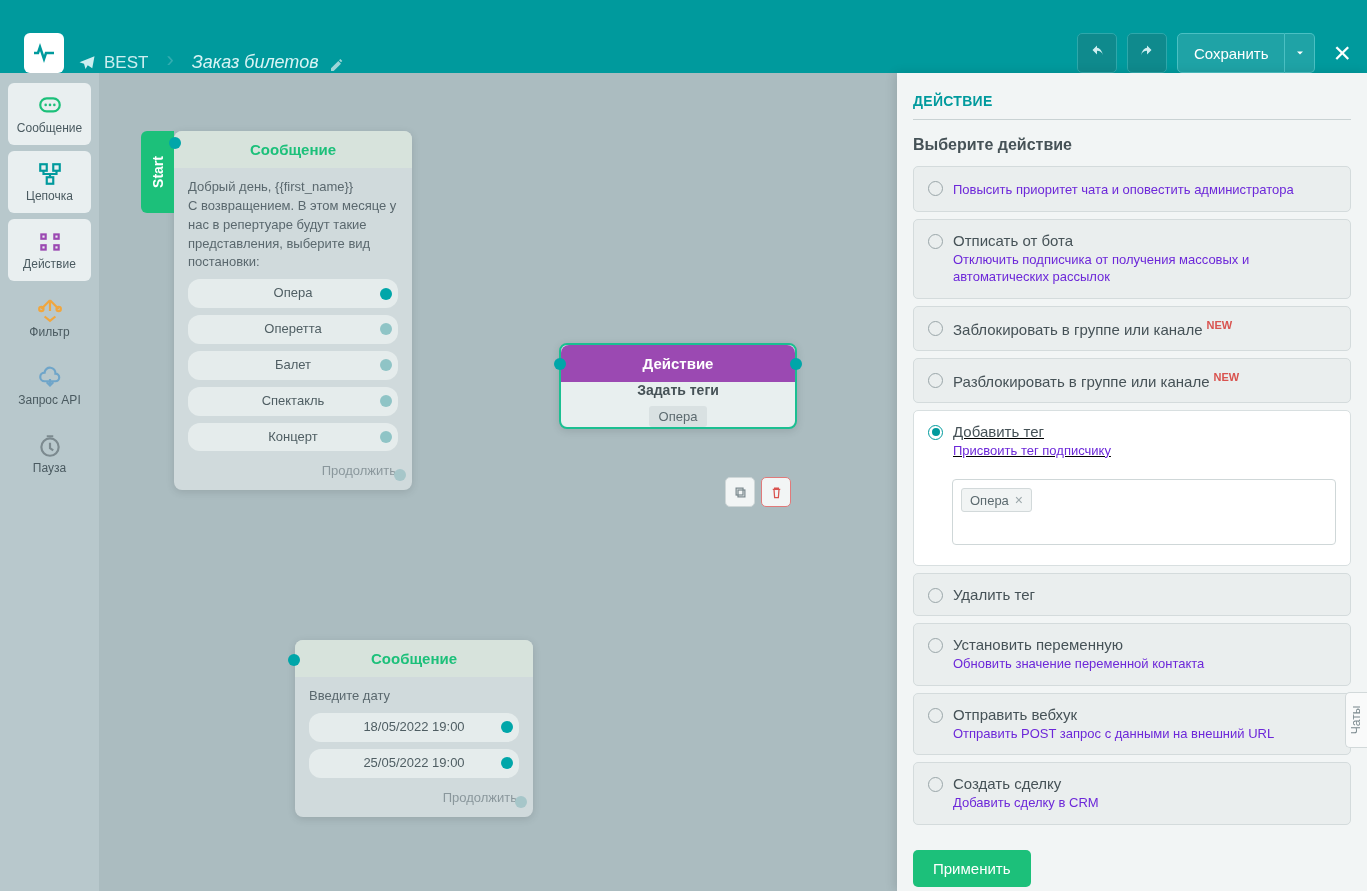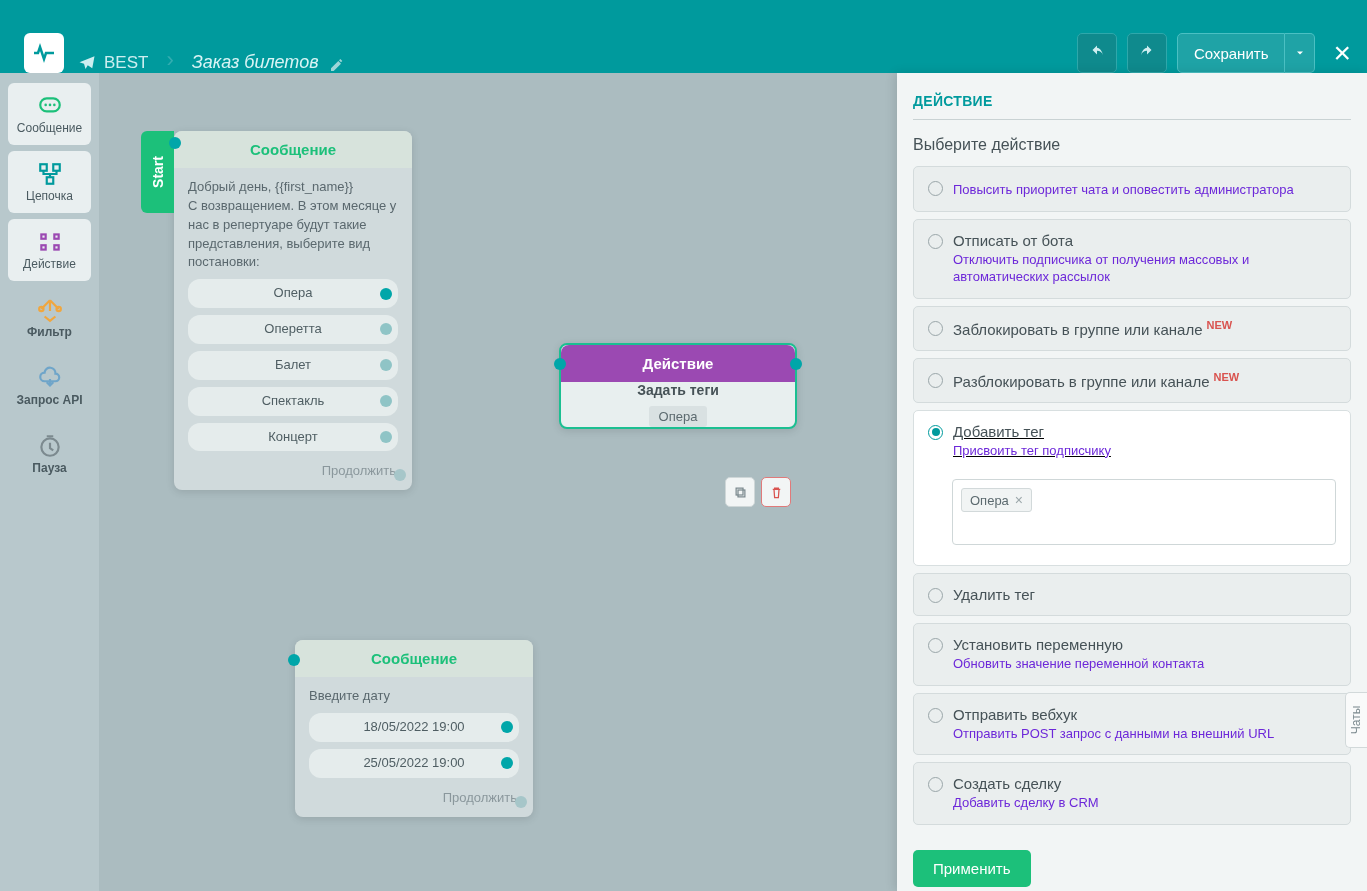--- a/index.html
+++ b/index.html
@@ -19,21 +19,21 @@
 .hbtn.icon { width: 40px; }
 .hbtn svg { width: 18px; height: 18px; fill: #cfeef0; }
 .save-group { display: flex; }
 .save-btn { height: 40px; padding: 0 16px; background: #1fa3a6; color: #fff; border: 1px solid #4bc0c3; border-radius: 5px 0 0 5px; font-size: 15px; display: flex; align-items: center; cursor: pointer; }
 .save-dd { width: 30px; height: 40px; background: #1fa3a6; border: 1px solid #4bc0c3; border-left: none; border-radius: 0 5px 5px 0; display: flex; align-items: center; justify-content: center; cursor: pointer; }
 .close-x { font-size: 30px; color: #fff; cursor: pointer; margin-left: 8px; font-weight: 300; }
 
 
 .sidebar { position: absolute; top: 73px; left: 0; width: 99px; height: 818px; background: transparent; padding: 10px 8px; display: flex; flex-direction: column; gap: 6px; }
 .side-item { width: 83px; height: 62px; background: #e9eff0; border-radius: 6px; display: flex; flex-direction: column; align-items: center; justify-content: center; gap: 2px; cursor: pointer; font-size: 12px; color: #4a5a60; }
-.side-item.side-plain { background: transparent; font-weight: bold; }
+.side-item.side-plain { background: transparent; }
 .side-item svg { width: 26px; height: 26px; }
 
 
 .canvas { position: absolute; top: 73px; left: 99px; right: 0; bottom: 0; background: #b8c8cc; }
 .overlay-dim { position: absolute; inset: 0; background: rgba(100,120,125,0.15); }
 
 
 .node { position: absolute; background: #d0dadc; border-radius: 8px; box-shadow: 0 2px 8px rgba(0,0,0,.12); }
 .node-msg1 { left: 75px; top: 58px; width: 238px; }
 .node-msg2 { left: 196px; top: 567px; width: 238px; }
@@ -61,21 +61,21 @@
 .tb-btn { width: 30px; height: 30px; background: #f2f5f5; border: 1px solid #cfd7d8; border-radius: 5px; display: flex; align-items: center; justify-content: center; cursor: pointer; }
 .tb-btn.del { border-color: #e07a7a; }
 .tb-btn svg { width: 15px; height: 15px; }
 
 
 .connectors { position: absolute; inset: 0; pointer-events: none; }
 
 
 .panel { position: absolute; top: 73px; right: 0; width: 470px; height: 818px; background: #f2f5f5; box-shadow: -2px 0 10px rgba(0,0,0,.12); padding: 20px 16px 20px 16px; overflow: hidden; }
 .panel-title { color: #009a9d; font-size: 14px; font-weight: 700; letter-spacing: 0.3px; padding-bottom: 10px; border-bottom: 1px solid #c9d2d3; margin-bottom: 16px; }
-.panel-sub { font-size: 16px; color: #465257; font-weight: 400; margin-bottom: 12px; }
+.panel-sub { font-size: 16px; color: #465257; font-weight: 700; margin-bottom: 12px; }
 .opt-card { background: #eaeeee; border: 1px solid #d4dbdc; border-radius: 5px; padding: 12px 14px; margin-bottom: 7px; display: flex; gap: 10px; align-items: flex-start; cursor: pointer; }
 .opt-card.active { background: #fff; border-color: #d8dfe0; padding-bottom: 20px; flex-direction: column; }
 .opt-card .radio { width: 15px; height: 15px; border: 1.5px solid #9aa6a9; border-radius: 50%; flex-shrink: 0; margin-top: 2px; position: relative; }
 .opt-card.active .radio { border-color: #009a9d; }
 .opt-card.active .radio::after { content: ''; position: absolute; inset: 2.5px; background: #009a9d; border-radius: 50%; }
 .opt-body { flex: 1; }
 .opt-title { font-size: 15px; color: #465257; }
 .opt-desc { font-size: 13px; color: #6d28d9; margin-top: 2px; line-height: 1.35; }
 .new-badge { color: #d9534f; font-size: 11px; font-weight: 600; margin-left: 4px; vertical-align: super; }
 .tag-input { width: 100%; min-height: 66px; background: #fff; border: 1px solid #cfd7d8; border-radius: 4px; padding: 8px; margin-top: 10px; margin-left: 24px; width: calc(100% - 24px); }

